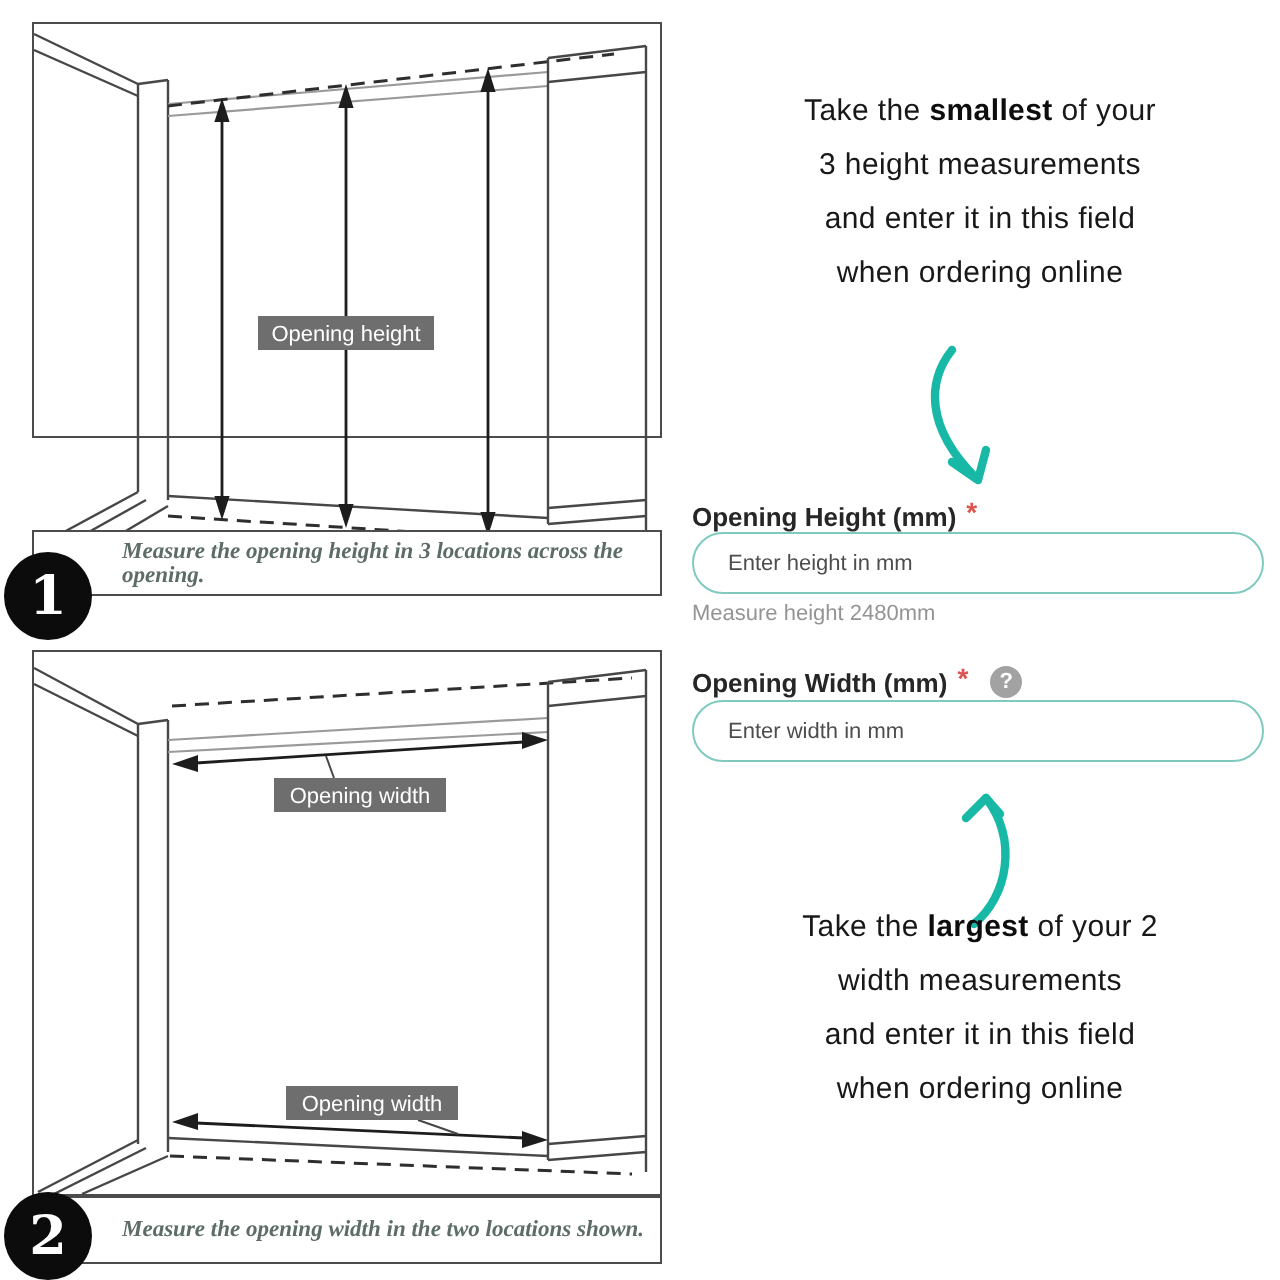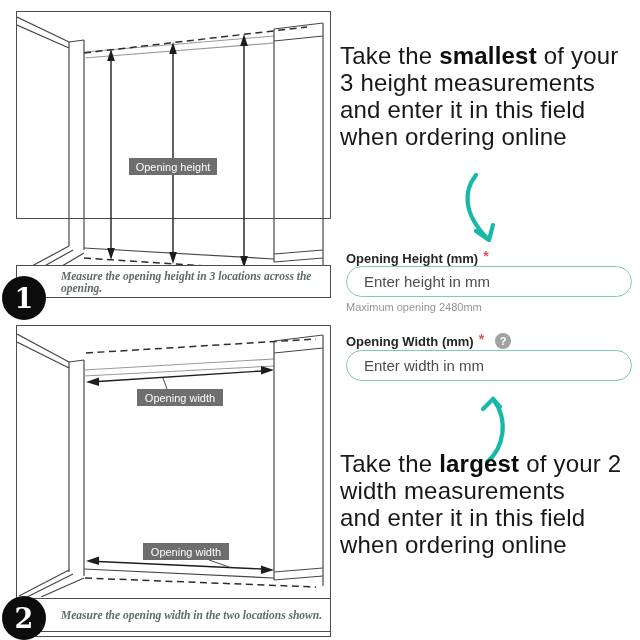--- a/index.html
+++ b/index.html
@@ -3,21 +3,21 @@
 <meta charset="utf-8">
 <style>
   * { margin:0; padding:0; box-sizing:border-box; }
   html,body { width:640px; height:640px; background:#ffffff; overflow:hidden;
               font-family:"Liberation Sans", sans-serif; }
   .stage { position:relative; width:640px; height:640px; background:#fff; }
 
   
   .panel { position:absolute; border:1px solid #4c4c4c; background:#fff; }
   #panel1 { left:16px; top:11px;  width:315px; height:208px; }
-  #panel2 { left:16px; top:325px; width:315px; height:312px; }
+  #panel2 { left:16px; top:325px; width:315px; height:273px; }
   .caption-strip { position:absolute; border:1px solid #4c4c4c; background:#fff;
                    display:flex; align-items:center; }
   #strip1 { left:16px; top:265px; width:315px; height:33px; }
   #strip2 { left:16px; top:598px; width:315px; height:34px; }
   .caption-text { padding-left:44px; font-family:"Liberation Serif", serif;
                   font-style:italic; font-weight:700; font-size:11.5px; color:#5d6c68; }
   .badge { position:absolute; width:44px; height:44px; border-radius:50%;
            background:#0c0c0c; color:#fff; display:flex; align-items:center;
            justify-content:center; font-family:"DejaVu Serif", serif;
            font-weight:800; font-size:27px; z-index:5; }
@@ -27,43 +27,43 @@
   svg .wall   { stroke:#474747; stroke-width:1.2; fill:none; }
   svg .soft   { stroke:#9a9a9a; stroke-width:1.1; fill:none; }
   svg .dashed { stroke:#2e2e2e; stroke-width:1.5; fill:none; stroke-dasharray:7 4.5; }
   svg .meas   { stroke:#1d1d1d; stroke-width:1.4; fill:none; }
   svg .mhead  { fill:#1d1d1d; stroke:none; }
   svg .lblbox { fill:#6e6e6e; stroke:none; }
   svg .lbltxt { fill:#ffffff; font-size:11px; font-family:"Liberation Sans",sans-serif; }
   svg .leader { stroke:#474747; stroke-width:1; fill:none; }
 
   
-  .instr { position:absolute; left:340px; width:300px; text-align:left;
-           color:#181818; font-size:24px; line-height:27px; font-weight:500;
+  .instr { position:absolute; left:340px; width:300px; text-align:center;
+           color:#181818; font-size:15px; line-height:27px; font-weight:500;
            letter-spacing:.2px; }
   #instr-top { top:42px; }
   #instr-bottom { top:450px; }
   .instr b { font-weight:700; color:#0d0d0d; }
 
   .curve-arrow { position:absolute; }
   #arrow-down { left:450px; top:163px; }
   #arrow-up   { left:455px; top:390px; }
   .curve-arrow path { fill:none; stroke-width:4.2; stroke-linecap:round; stroke-linejoin:round; }
 
   .field-label { position:absolute; left:346px; font-size:13px; font-weight:700;
                  color:#262626; letter-spacing:0; display:flex; align-items:center; }
   #label-height { top:250px; }
   #label-width  { top:333px; }
   .req { color:#dd5450; font-size:14px; margin-left:5px; position:relative; top:-2px; }
   .help-icon { width:16px; height:16px; border-radius:50%; background:#a2a2a2;
                color:#fff; font-size:11px; font-weight:700; text-align:center;
                line-height:16px; margin-left:11px; display:inline-block; }
   .pill-input { position:absolute; left:346px; width:286px; height:31px;
                 border:1.5px solid #7fc9bf; border-radius:16px; padding:0 17px;
-                font-size:15px; color:#333; background:#fff; outline:none;
+                font-size:11px; color:#333; background:#fff; outline:none;
                 font-family:"Liberation Sans",sans-serif; }
   .pill-input::placeholder { color:#4d4d4d; opacity:1; }
   #input-height { top:266px; }
   #input-width  { top:350px; }
   .helper { position:absolute; left:346px; top:301px; font-size:11px; color:#949494; }
 </style>
 </head>
 <body>
 
 <div class="stage">
@@ -195,21 +195,21 @@
   <svg class="curve-arrow" id="arrow-down" width="60" height="88" viewBox="0 0 60 88">
     <path stroke="#17b8a5" d="M 26 12 C 14 27, 12 50, 38 76"></path>
     <path stroke="#17b8a5" d="M 39 77 L 26 68 M 39 77 L 43 62"></path>
   </svg>
 
   <div class="field-label" id="label-height">
     <span>Opening Height (mm)</span>
     <span class="req">*</span>
   </div>
   <input class="pill-input" id="input-height" type="text" placeholder="Enter height in mm" style="">
-  <div class="helper">Maximum opening 2480mm</div>
+  <div class="helper">Measure height 2480mm</div>
 
   <div class="field-label" id="label-width">
     <span>Opening Width (mm)</span>
     <span class="req">*</span>
     <span class="help-icon">?</span>
   </div>
   <input class="pill-input" id="input-width" type="text" placeholder="Enter width in mm" style="">
 
   <svg class="curve-arrow" id="arrow-up" width="60" height="78" viewBox="0 0 60 78">
     <path stroke="#17b8a5" d="M 32 72 C 49 58, 54 30, 38 9"></path>

